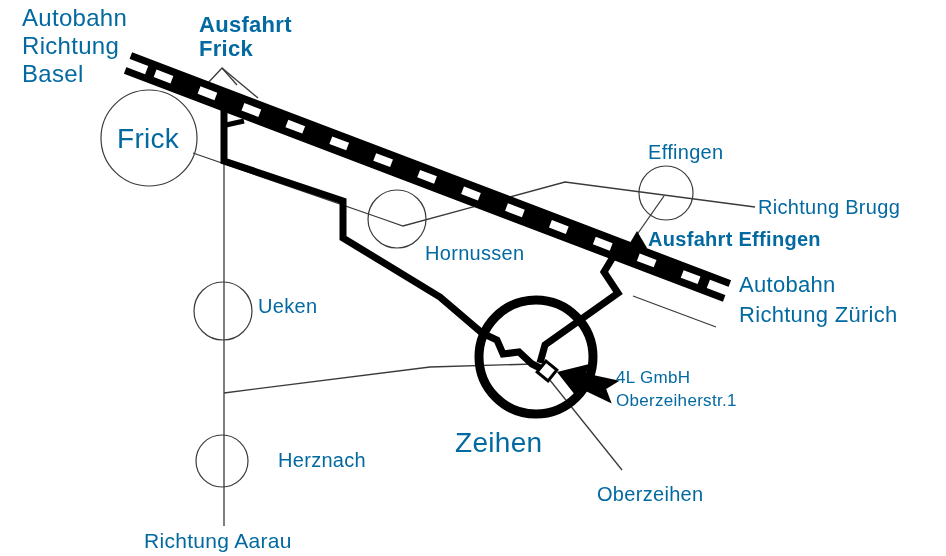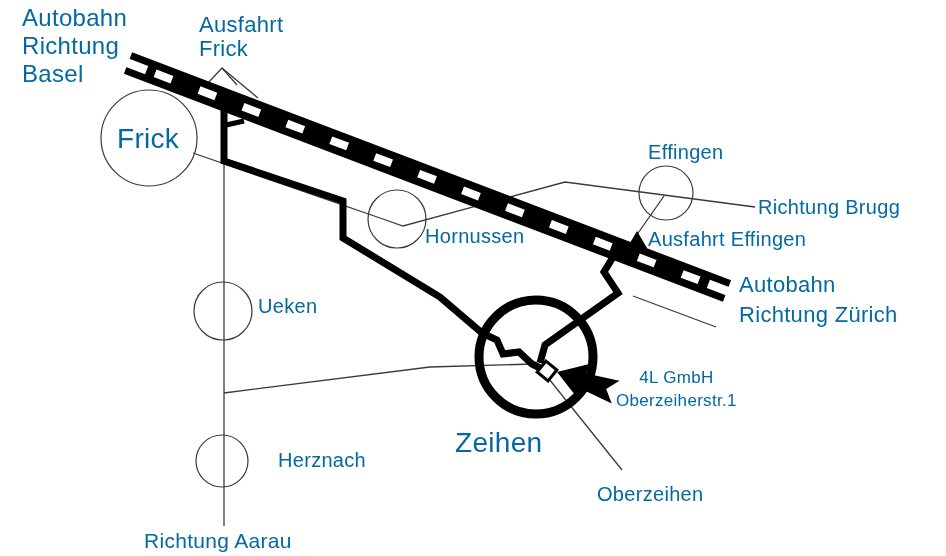--- a/index.html
+++ b/index.html
@@ -2,28 +2,28 @@
 <html><head>
 <meta charset="utf-8">
 <style>
   html,body { margin:0; padding:0; background:#fff; }
   .map {
     position:relative; width:946px; height:556px; background:#ffffff;
     font-family:"Liberation Sans", sans-serif; color:#0369a1; overflow:hidden;
   }
   .map svg { position:absolute; left:0; top:0; }
   .lbl { position:absolute; white-space:nowrap; letter-spacing:0.3px; }
-  .bold { font-weight:400; }
+  .bold { font-weight:700; }
   .s24 { font-size:24px; line-height:28px; }
   .s22 { font-size:22px; line-height:24px; }
   .s22w { font-size:22px; line-height:30px; }
   .s28 { font-size:28px; line-height:30px; }
   .s20 { font-size:20px; line-height:22px; }
   .s21 { font-size:21px; line-height:23px; }
-  .s17 { font-size:17px; line-height:23px;text-align:center; }
+  .s17 { font-size:17px; line-height:23px; }
 </style>
 </head>
 <body>
 
 <div class="map">
 
   <svg width="946" height="556" viewBox="0 0 946 556">
 
     <circle cx="149" cy="138" r="48" fill="none" stroke="#3a3a3a" stroke-width="1.2"></circle>
     <circle cx="397" cy="219" r="29" fill="none" stroke="#3a3a3a" stroke-width="1.2"></circle>
@@ -70,21 +70,21 @@
     <div>Basel</div>
   </div>
 
   <div class="lbl s22 bold" style="left:199px; top:13px;">
     <div>Ausfahrt</div>
     <div>Frick</div>
   </div>
 
   <div class="lbl s28" style="left:117px; top:124px;">Frick</div>
 
-  <div class="lbl s20" style="left:425px; top:225px;">Hornussen</div>
+  <div class="lbl s20" style="left:425px; top:242px;">Hornussen</div>
 
   <div class="lbl s20" style="left:258px; top:295px;">Ueken</div>
 
   <div class="lbl s20" style="left:250px; top:449px;padding-left:28px;">Herznach</div>
 
   <div class="lbl s20" style="left:648px; top:141px;">Effingen</div>
 
   <div class="lbl s20" style="left:758px; top:196px;">Richtung Brugg</div>
 
   <div class="lbl s20 bold" style="left:648px; top:228px;">Ausfahrt Effingen</div>

